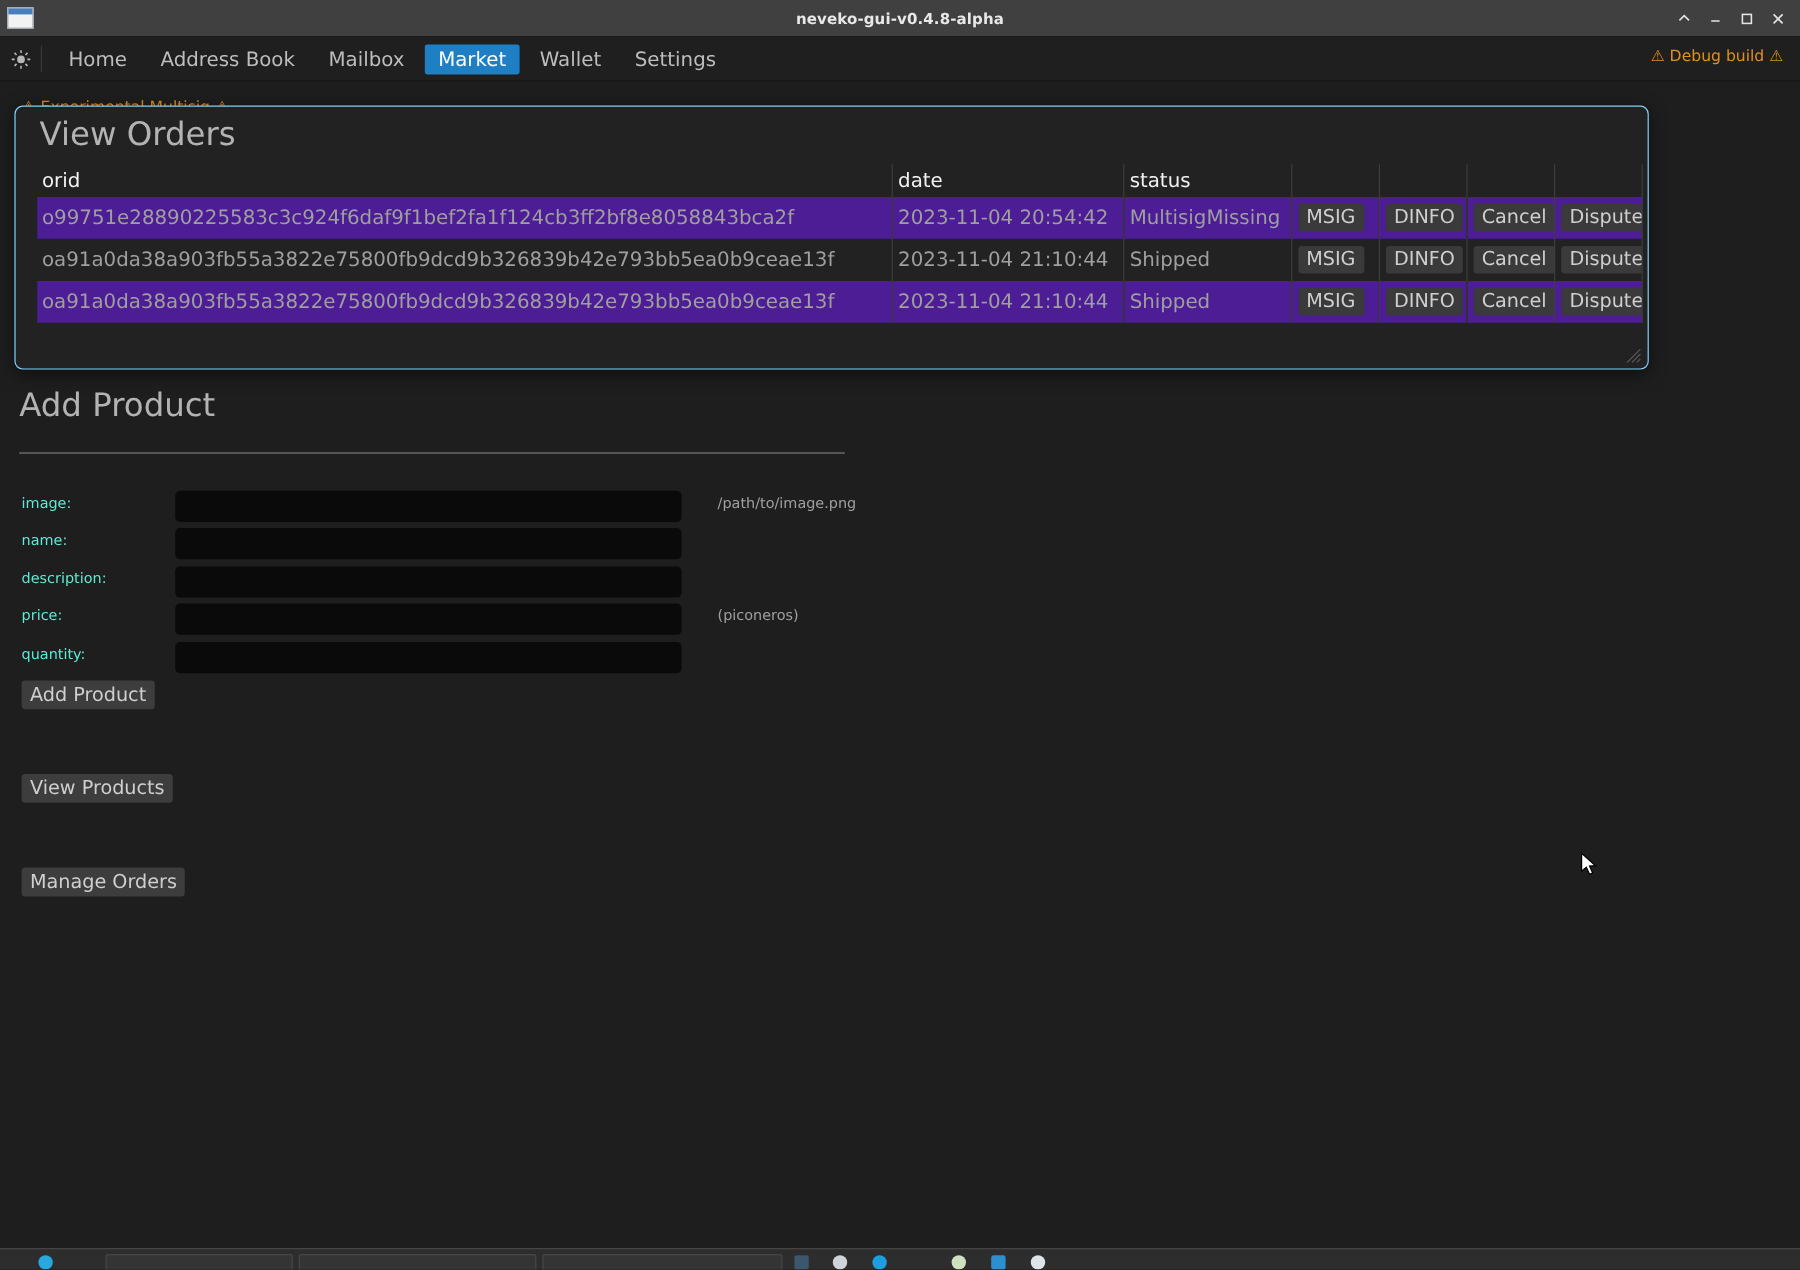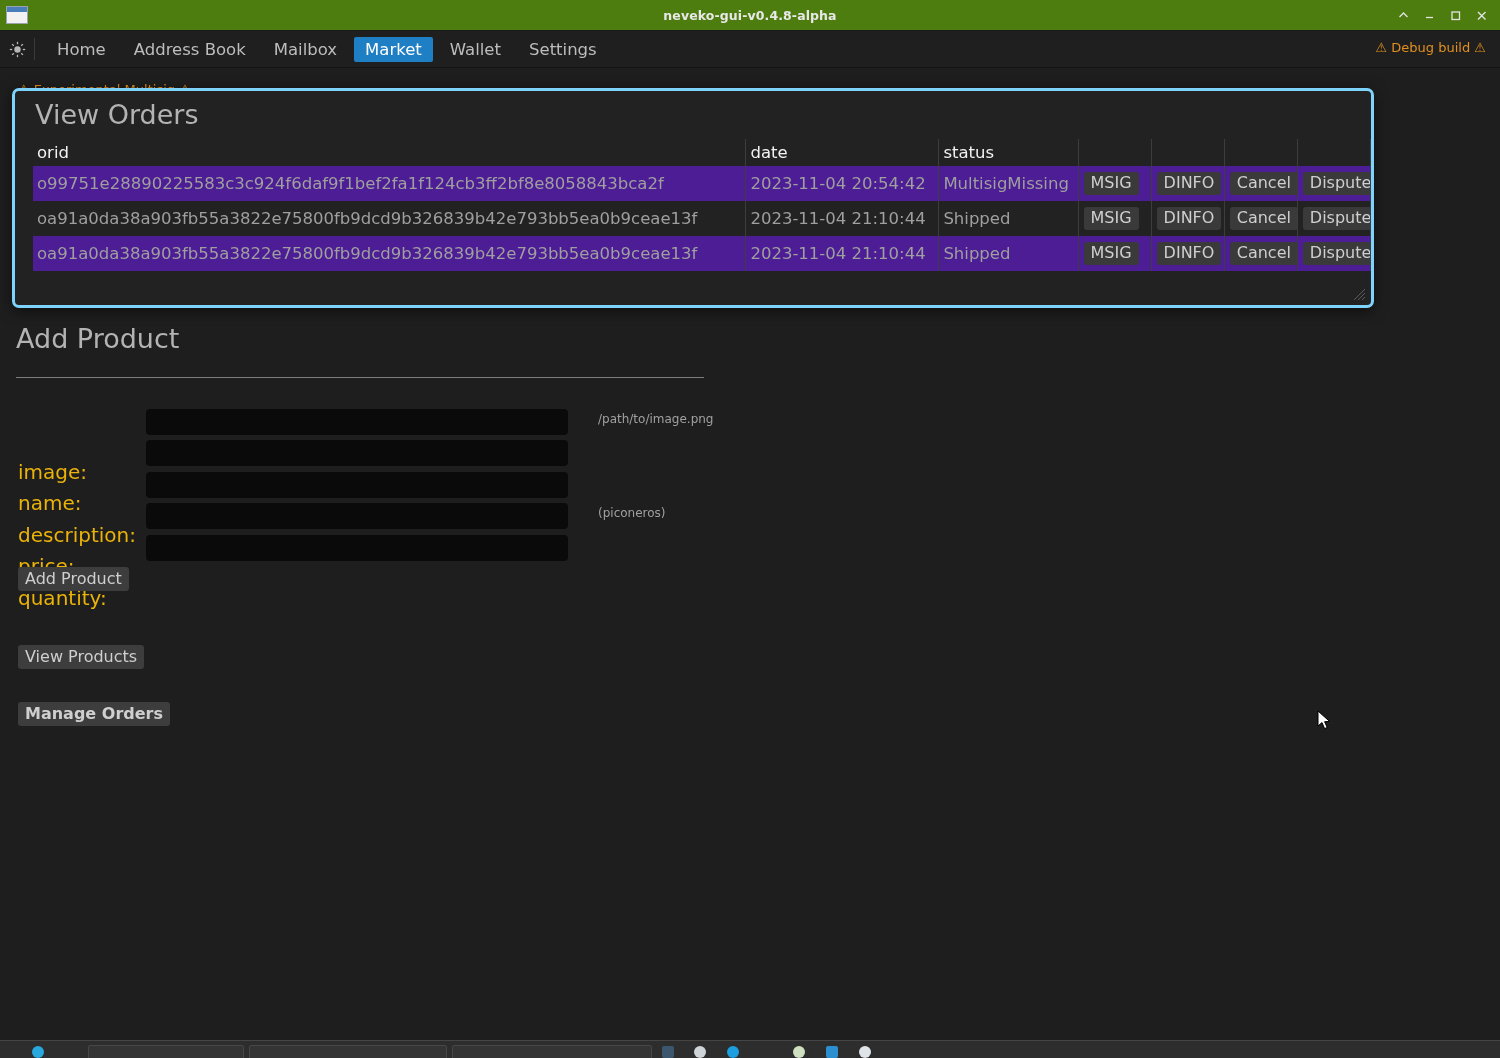--- a/index.html
+++ b/index.html
@@ -7,21 +7,21 @@
     width: 1500px; height: 1058px;
     overflow: hidden;
     background: #1e1e1e;
     font-family: "DejaVu Sans", "Liberation Sans", sans-serif;
   }
   * { box-sizing: border-box; }
 
   
   .titlebar {
     position: absolute; left: 0; top: 0; width: 1500px; height: 31px;
-    background: #4d7c0f;
+    background: #404040;
     border-bottom: 1px solid #1a1a1a;
     display: flex; align-items: center;
   }
   .win-icon {
     width: 22px; height: 18px; margin-left: 6px;
     background: #f2f2f2;
     border: 1px solid #9aa3ad;
     position: relative;
   }
   .win-icon::before {
@@ -85,21 +85,21 @@
   }
   .bg-label {
     position: absolute; font-size: 14px; color: #8b8b8b;
   }
 
   
   .modal {
     position: absolute; left: 12px; top: 20px;
     width: 1362px; height: 220px;
     background: #222222;
-    border: 3px solid #7dd3fc;
+    border: 1px solid #7dd3fc;
     border-radius: 7px;
     box-shadow: 0 3px 14px rgba(0,0,0,0.55);
     overflow: hidden;
   }
   .modal-title {
     position: absolute; left: 20px; top: 8px;
     font-size: 27px; color: #b3b3b3; font-weight: normal;
   }
   .grid {
     position: absolute; left: 18px; top: 48px; width: 1340px;
@@ -149,21 +149,21 @@
     position: absolute; left: 16px; top: 255px;
     font-size: 27px; color: #b3b3b3;
   }
   .hrule {
     position: absolute; left: 16px; top: 309px;
     width: 688px; height: 1px; background: #7d7d7d;
   }
   .form-row { position: absolute; left: 18px; height: 26px; }
   .form-label {
     position: absolute; left: 0; top: 3px;
-    font-size: 20px; color: #eab308; white-space: nowrap; margin-top: 48px;
+    font-size: 12px; color: #5eead4; white-space: nowrap;
   }
   .form-input {
     position: absolute; left: 128px; top: 0;
     width: 422px; height: 26px;
     background: #0a0a0a;
     border: none; border-radius: 4px;
     color: #d4d4d4; font-size: 15px;
     padding: 0 6px;
     font-family: "DejaVu Sans", "Liberation Sans", sans-serif;
     outline: none;
@@ -358,21 +358,21 @@
   <div class="form-row" style="top:467px;">
     <span class="form-label">quantity:</span>
     <input class="form-input" type="text" value="" style="">
     <span class="form-hint"></span>
   </div>
 
   <div class="flat-btn" style="left:18px; top:499px;">Add Product</div>
 
   <div class="flat-btn" style="left:18px; top:577px;">View Products</div>
 
-  <div class="flat-btn" style="left:18px; top:634px;font-weight:bold;">Manage Orders</div>
+  <div class="flat-btn" style="left:18px; top:655px;">Manage Orders</div>
 
   <div class="cursor">
     <svg width="16" height="22" viewBox="0 0 16 22">
       <path d="M1 1 L1 16 L5 12.6 L7.6 18.6 L10.2 17.5 L7.6 11.7 L12.6 11.4 Z" fill="#ffffff" stroke="#000000" stroke-width="1"></path>
     </svg>
   </div>
 </div>
 
 <div class="taskbar">
   <div class="tb-dot" style="left:32px; background:#29a8e0;"></div>

